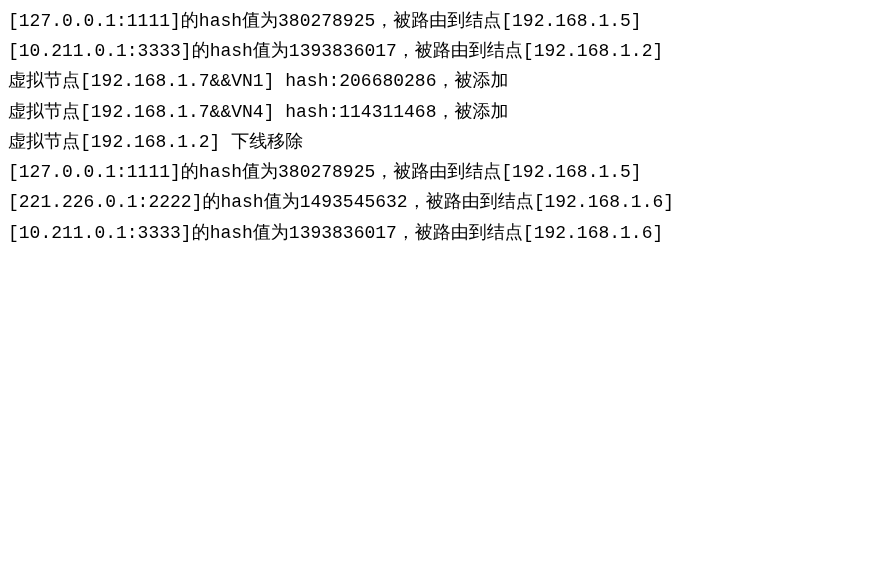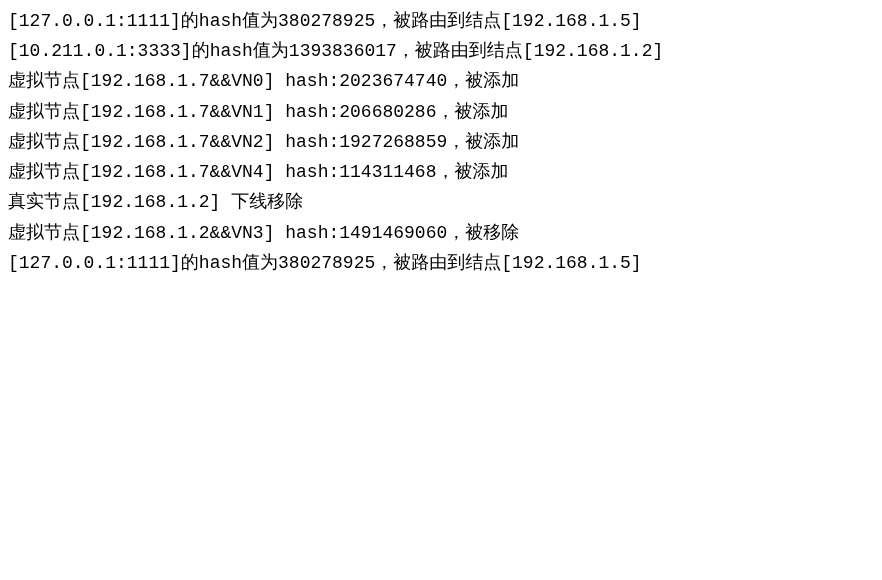--- a/index.html
+++ b/index.html
@@ -21,20 +21,19 @@
     .line {
       display: block;
     }
   </style>
 </head>
 <body>
 
 <div>
   <span class="line">[127.0.0.1:1111]的hash值为380278925，被路由到结点[192.168.1.5]</span>
   <span class="line">[10.211.0.1:3333]的hash值为1393836017，被路由到结点[192.168.1.2]</span>
-  <span class="line">虚拟节点[192.168.1.7&amp;&amp;VN0] hash:2023674740，被添加</span>
   <span class="line">虚拟节点[192.168.1.7&amp;&amp;VN1] hash:206680286，被添加</span>
-  <span class="line">虚拟节点[192.168.1.7&amp;&amp;VN2] hash:1927268859，被添加</span>
   <span class="line">虚拟节点[192.168.1.7&amp;&amp;VN4] hash:114311468，被添加</span>
-  <span class="line">真实节点[192.168.1.2] 下线移除</span>
-  <span class="line">虚拟节点[192.168.1.2&amp;&amp;VN3] hash:1491469060，被移除</span>
+  <span class="line">虚拟节点[192.168.1.2] 下线移除</span>
   <span class="line">[127.0.0.1:1111]的hash值为380278925，被路由到结点[192.168.1.5]</span>
+  <span class="line">[221.226.0.1:2222]的hash值为1493545632，被路由到结点[192.168.1.6]</span>
+  <span class="line">[10.211.0.1:3333]的hash值为1393836017，被路由到结点[192.168.1.6]</span>
 </div>
 
 </body></html>

